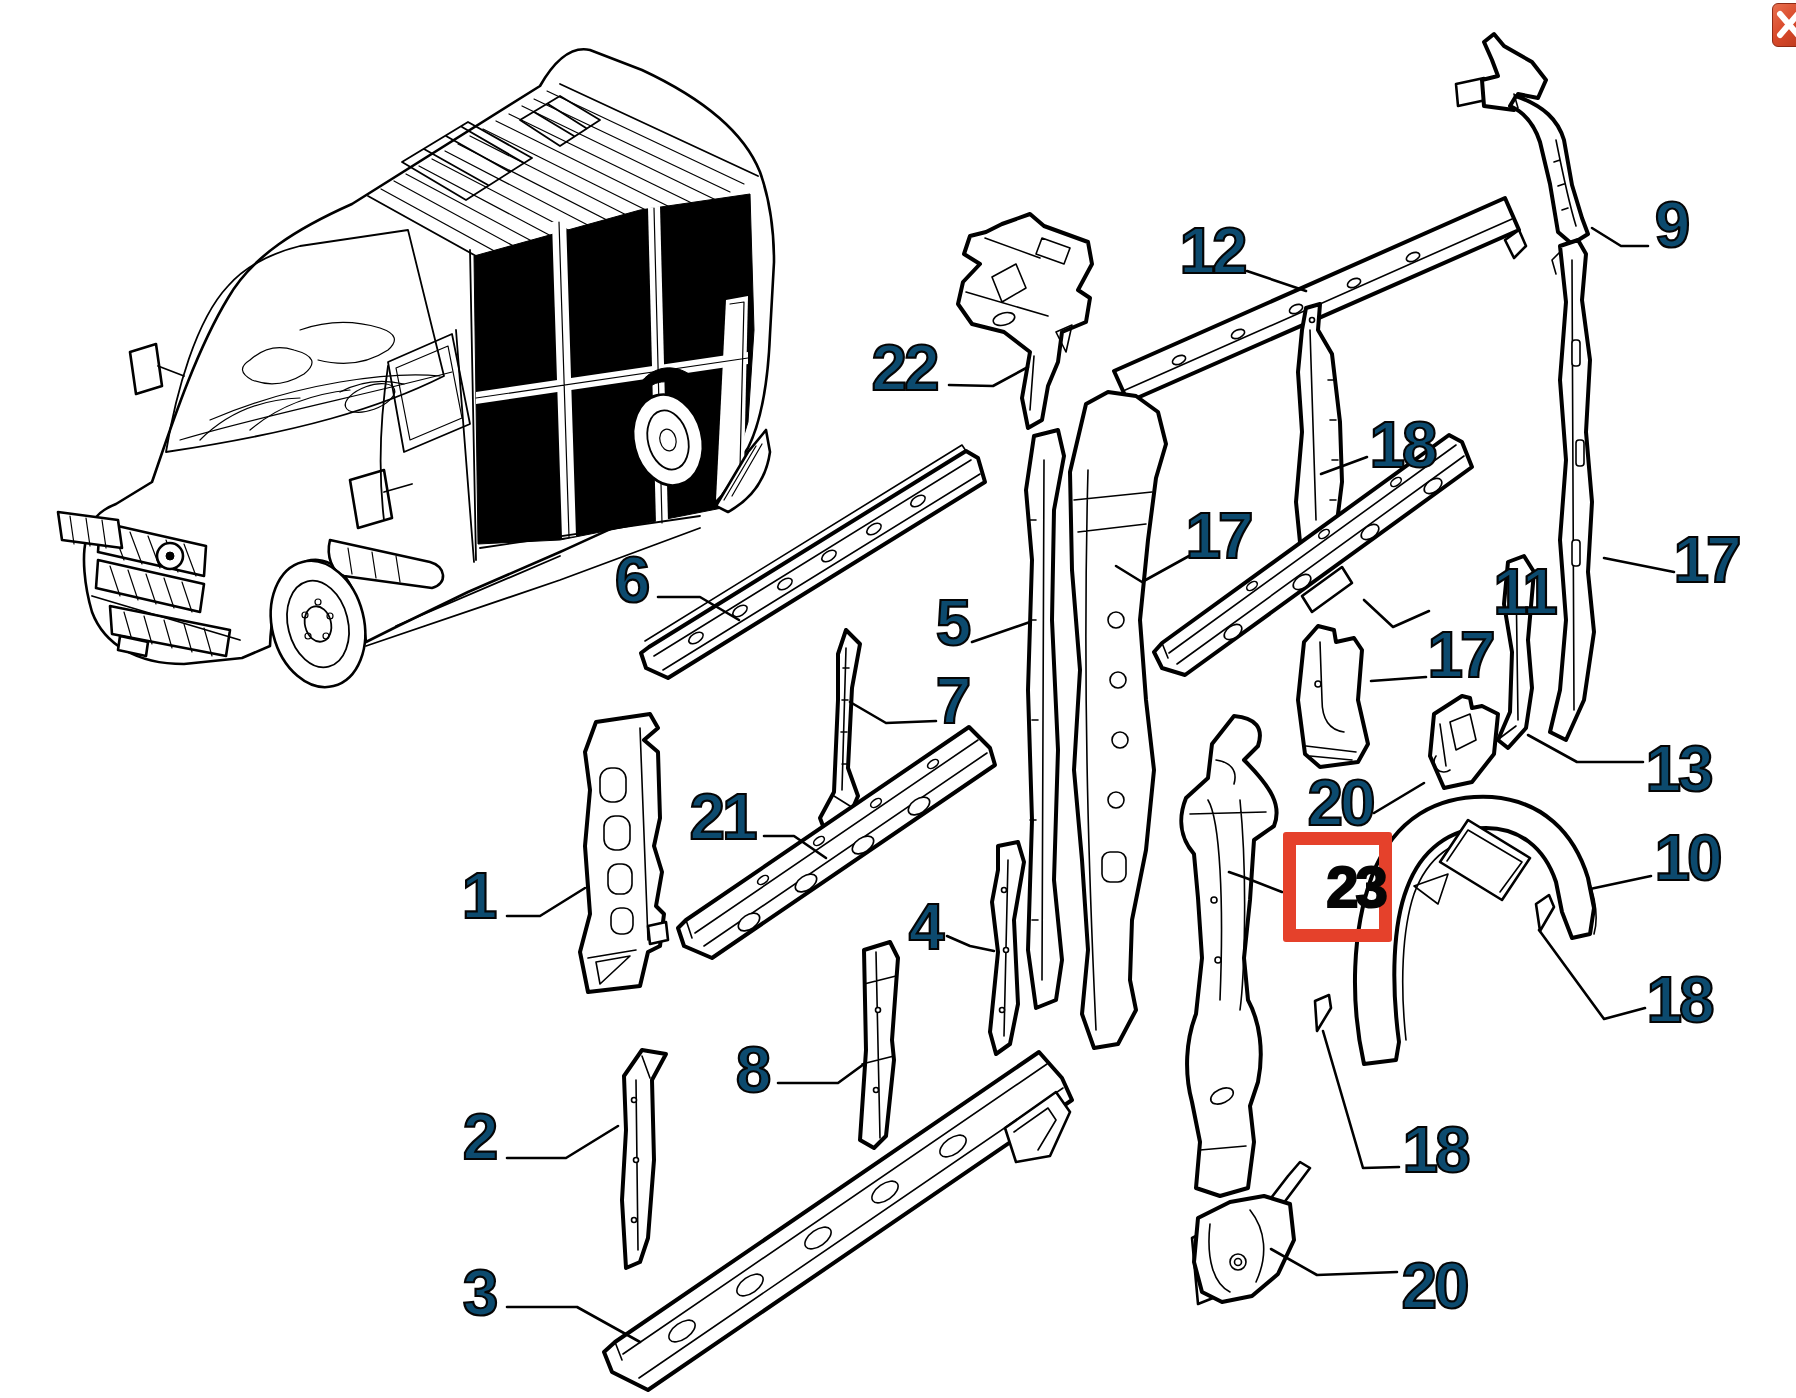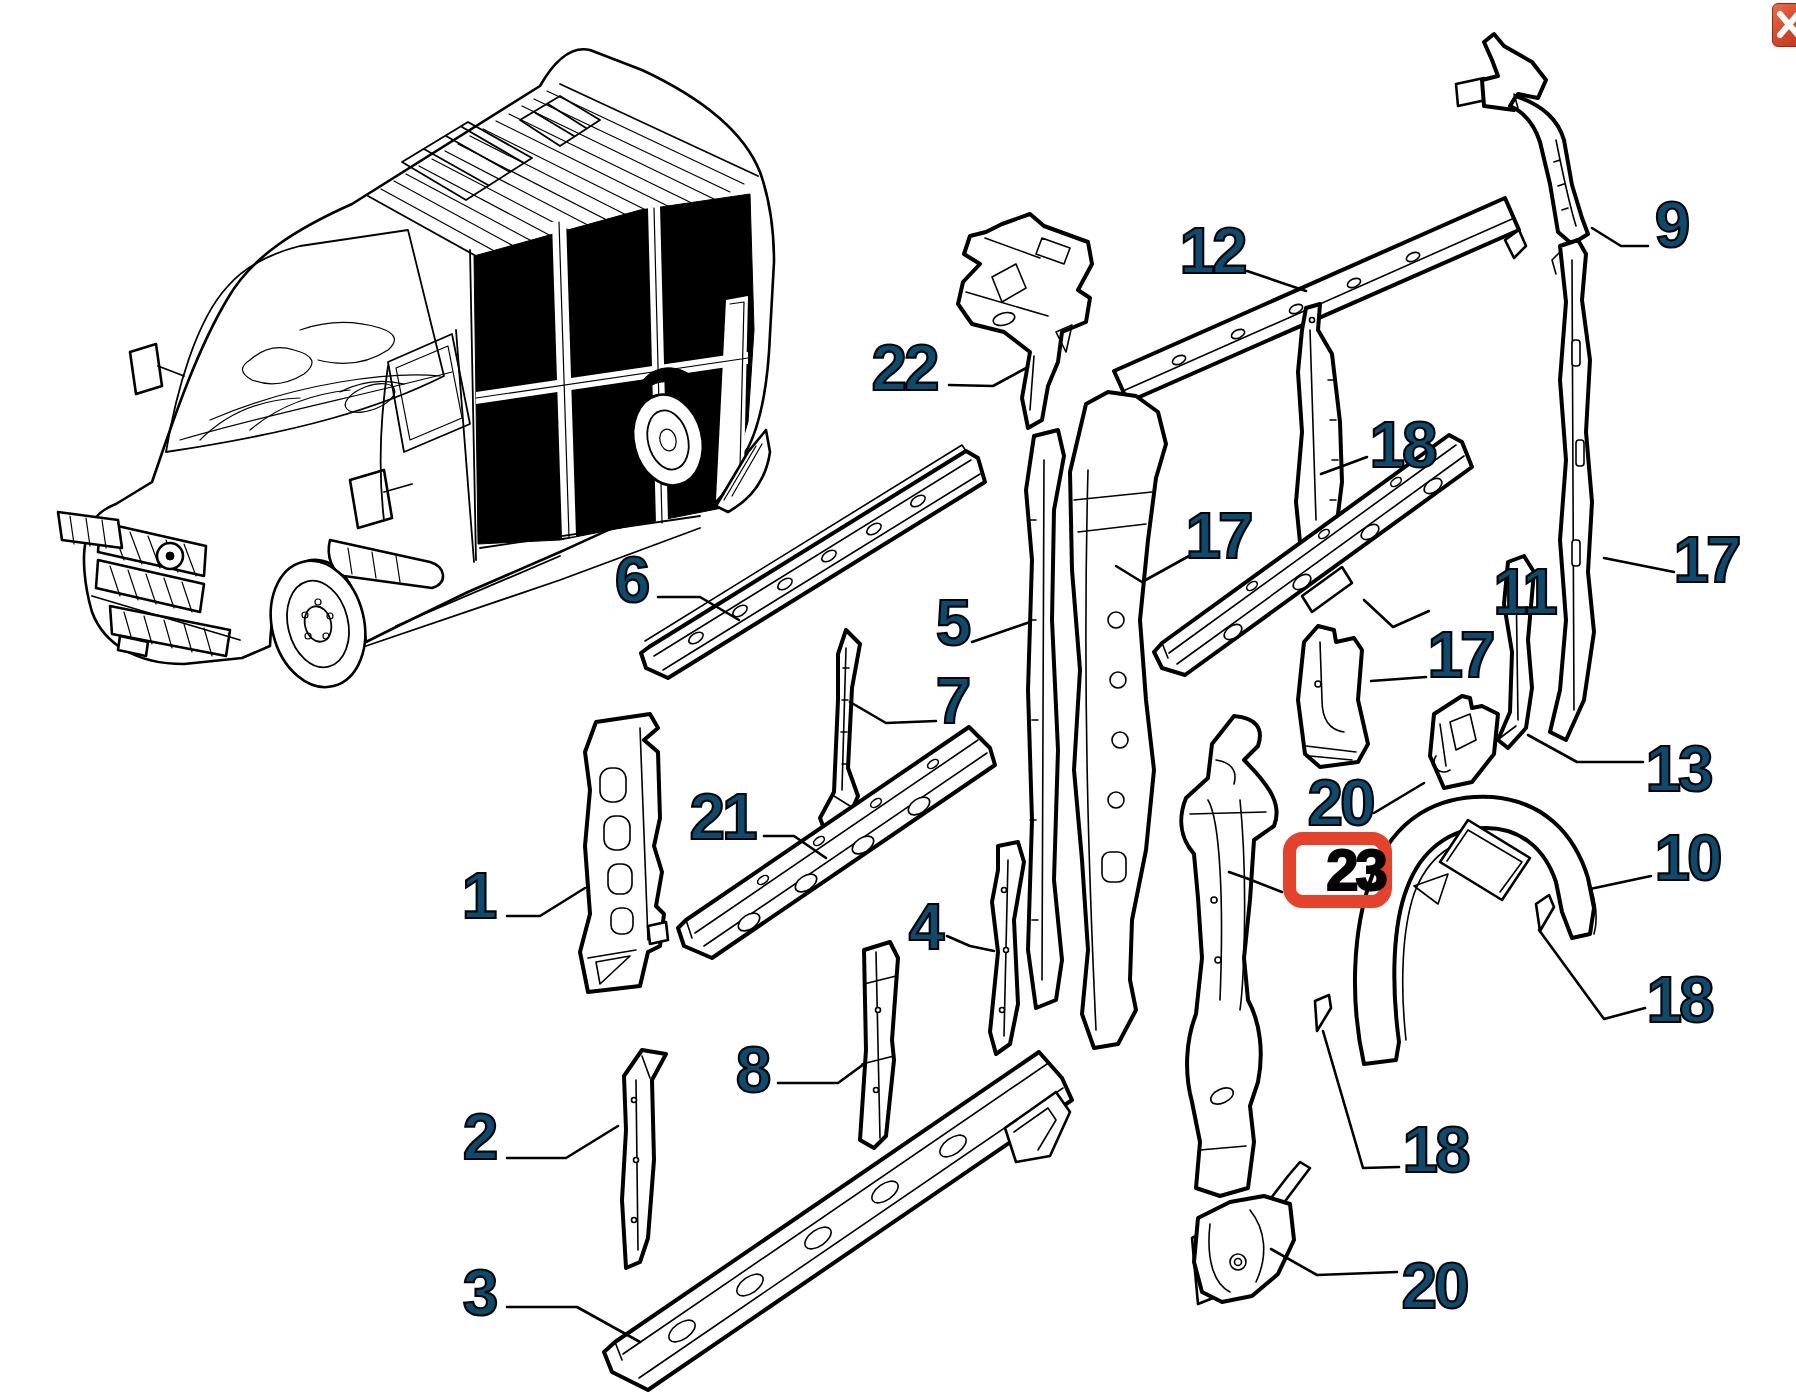--- a/index.html
+++ b/index.html
@@ -14,22 +14,22 @@
   .v  {fill:none;stroke:#000;stroke-width:1.8;stroke-linejoin:round;stroke-linecap:round;}
   .v1 {fill:none;stroke:#000;stroke-width:1.2;stroke-linejoin:round;stroke-linecap:round;}
   .vo {fill:#fff;stroke:#000;stroke-width:2.6;stroke-linejoin:round;stroke-linecap:round;}
   .dk {fill:#000;stroke:#000;stroke-width:1;}
   .wh {fill:#fff;stroke:none;}
   .ld {fill:none;stroke:#000;stroke-width:2.6;stroke-linejoin:round;stroke-linecap:round;}
   
   .co{position:absolute;transform:translate(-50%,-50%);font-size:64px;font-weight:700;
       letter-spacing:-3px;color:#0c4a6e;-webkit-text-stroke:2.2px #050505;line-height:1;
       white-space:nowrap;user-select:none;}
-  .hl-box{position:absolute;left:1283px;top:832px;width:109px;height:76px;box-sizing:border-box;
-      border:13px solid #e5412b;border-radius:20px;display:flex;align-items:center;justify-content:center;padding-left:36px;}
+  .hl-box{position:absolute;left:1283px;top:832px;width:109px;height:110px;box-sizing:border-box;
+      border:13px solid #e5412b;border-radius:3px;display:flex;align-items:center;justify-content:center;padding-left:36px;}
   .hl-box .num{font-size:58px;font-weight:700;letter-spacing:-3px;color:#050505;
       -webkit-text-stroke:2.2px #050505;line-height:1;}
   
   .broken-img{position:absolute;left:1772px;top:3px;width:36px;height:42px;border-radius:6px;
       background:linear-gradient(135deg,#e8704f 0%,#d94a2b 45%,#b5361c 100%);
       border:1px solid #8e2a15;}
   .broken-img svg{position:absolute;left:0;top:0;}
 </style>
 </head>
 <body>

